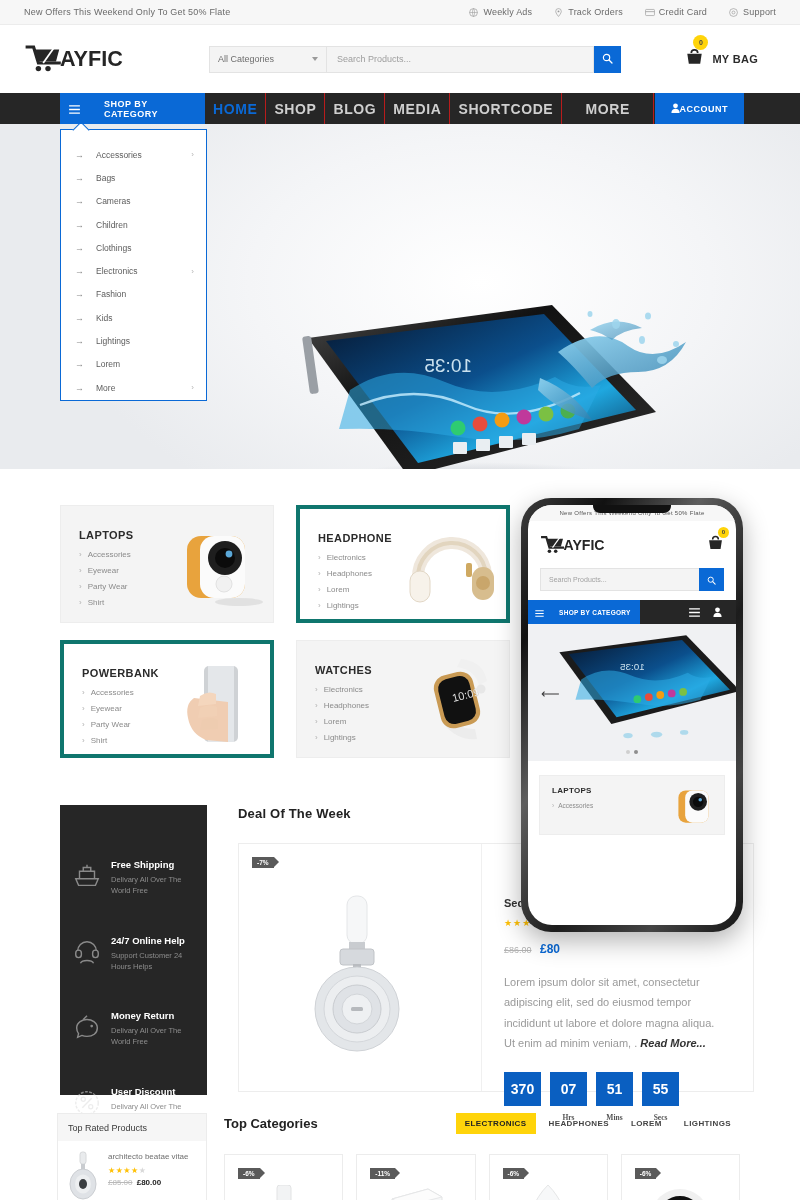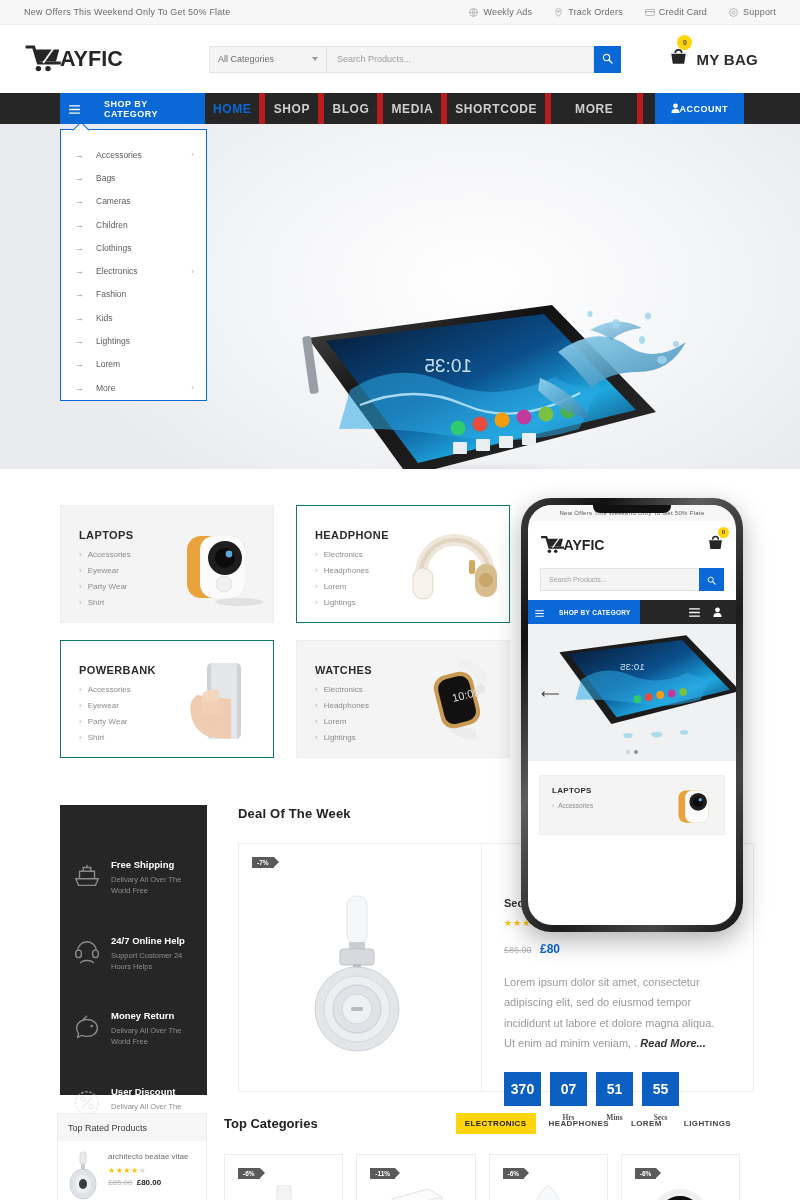--- a/index.html
+++ b/index.html
@@ -41,35 +41,35 @@
   .search-btn {
     width: 27px; height: 27px; background:#0a69d6; border:none; cursor:pointer;
     display:flex; align-items:center; justify-content:center;
   }
   .bag { margin-left: auto; display:flex; align-items:center; gap:8px; position:relative; padding-right: 18px;}
   .bag-badge {
     position:absolute; top:-13px; left: 8px;
     width:15px;height:15px;border-radius:50%;background:#ffd40a;color:#444;
     font-size:7px; display:flex;align-items:center;justify-content:center; font-weight:bold;
   }
-  .bag-label { font-size:15px; font-weight:bold; color:#2b2b2b; letter-spacing:.3px;}
+  .bag-label { font-size:11px; font-weight:bold; color:#2b2b2b; letter-spacing:.3px;}
 
   
   .nav { height: 31px; background:#262626; display:flex; align-items:stretch; padding-left:60px; }
   .nav-burger {
     width: 28px; background:#0a69d6; display:flex;align-items:center;justify-content:center;
   }
   .nav-shopcat {
     background:#0a69d6; color:#fff; font-size:9px; font-weight:bold; letter-spacing:.5px;
     display:flex;align-items:center; padding: 0 16px; width: 117px;
   }
   .nav-item {
-    color:#cfcfcf; font-size:12px; font-weight:bold; letter-spacing:.6px;
+    color:#cfcfcf; font-size:14px; font-weight:bold; letter-spacing:.6px;
     display:flex;align-items:center;justify-content:center;
-    padding: 0 8px; min-width: 59px; border-right:6px solid #b91c1c;
+    padding: 0 8px; min-width: 59px; border-right:1px solid #b91c1c;
   }
   .nav-item:first-of-type { border-left:1px solid #3a3a3a; }
   .nav-item.active { color:#0a69d6; }
   .nav-item.more { min-width: 92px; }
   .nav-account {
     margin-left:auto; background:#0a69d6; color:#fff; font-size:9px; font-weight:bold;
     letter-spacing:.5px; display:flex;align-items:center;gap:0; padding: 0 16px; margin-right: 56px;
   }
 
   
@@ -95,21 +95,21 @@
   .cat-row:first-child { margin-top: 13px; }
   .cat-arrow { color:#8a8a8a; font-size: 9px; }
   .cat-more { margin-left:auto; color:#b5b5b5; font-size:8px;}
   .tablet { position:absolute; left: 290px; top: 176px; width: 400px; height: 240px; }
 
   
   .catcards { position:absolute; left:60px; top: 505px; width: 450px; }
   .catrow { display:flex; gap: 22px; margin-bottom: 17px;}
   .catcard { width: 214px; height: 118px; position:relative; overflow:hidden; padding: 23px 0 0 18px;}
   .catcard.grey { background:#f4f4f4; border:1px solid #ededed;}
-  .catcard.white { background:#fff; border:1px solid #0f766e;}
+  .catcard.white { background:#fff; border:4px solid #0f766e;}
   .catcard h3 { font-size: 11px; font-weight:bold; color:#2b2b2b; letter-spacing:.4px; margin-bottom: 9px;}
   .catcard li { list-style:none; font-size:8px; color:#8b8b8b; margin-bottom: 7px; display:flex; gap:6px;}
   .catcard li:before { content:"›"; color:#b0b0b0; }
   .catcard .prodimg { position:absolute; right: 6px; top: 10px; width: 100px; height: 100px; }
 
   
   .services {
     position:absolute; left: 60px; top: 805px; width: 147px; height: 290px;
     background:#262626; padding: 16px 0 0 0;
   }

